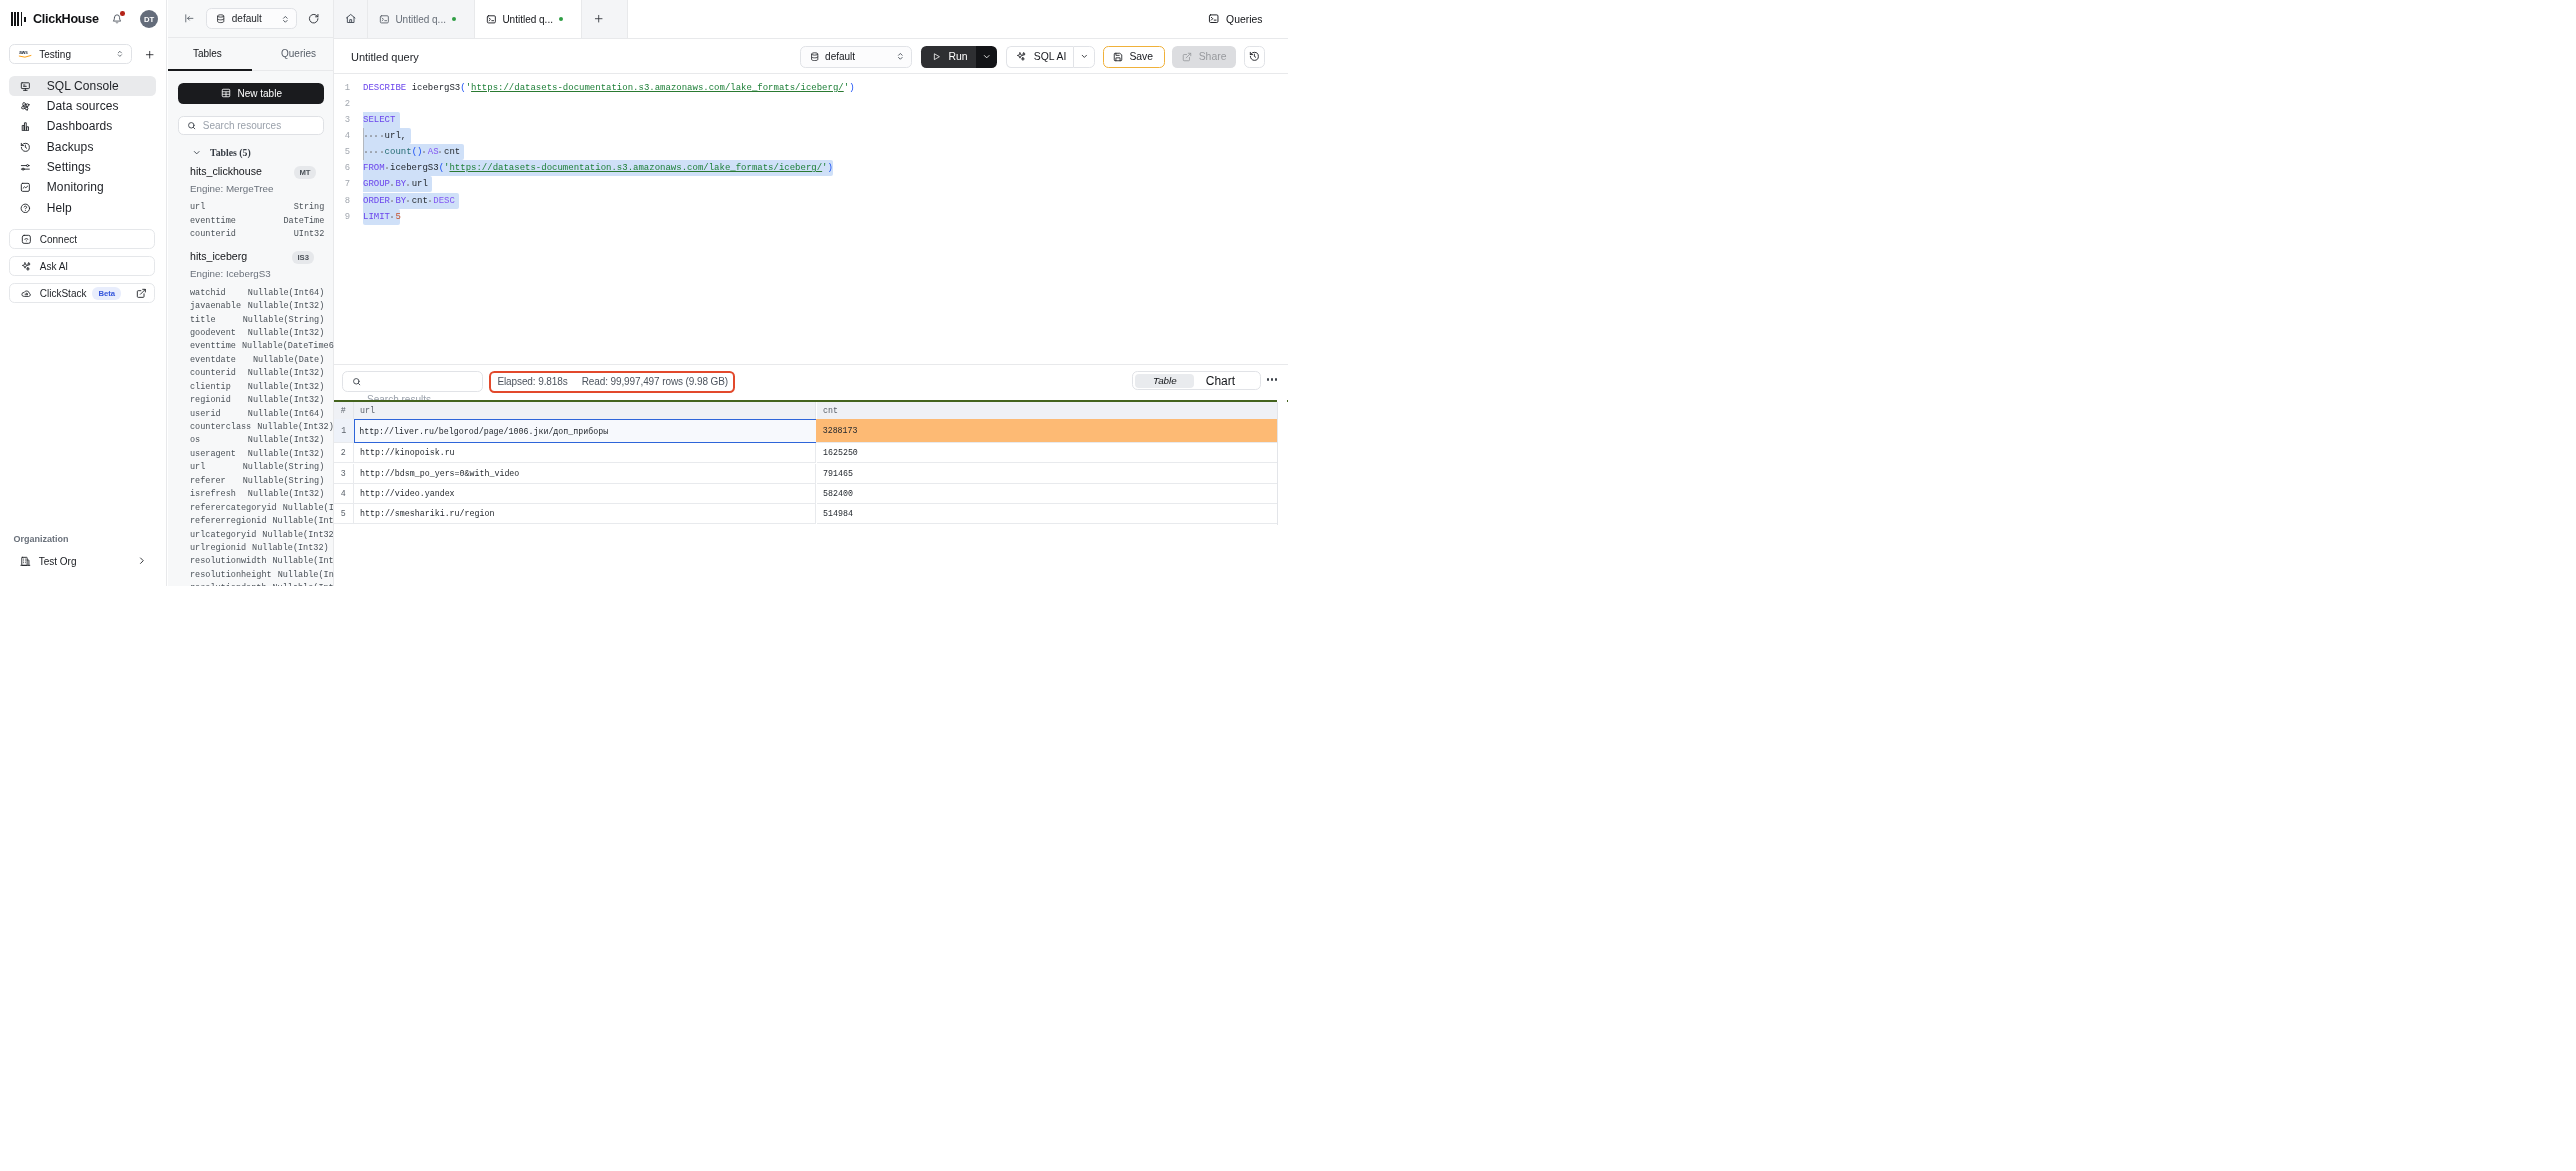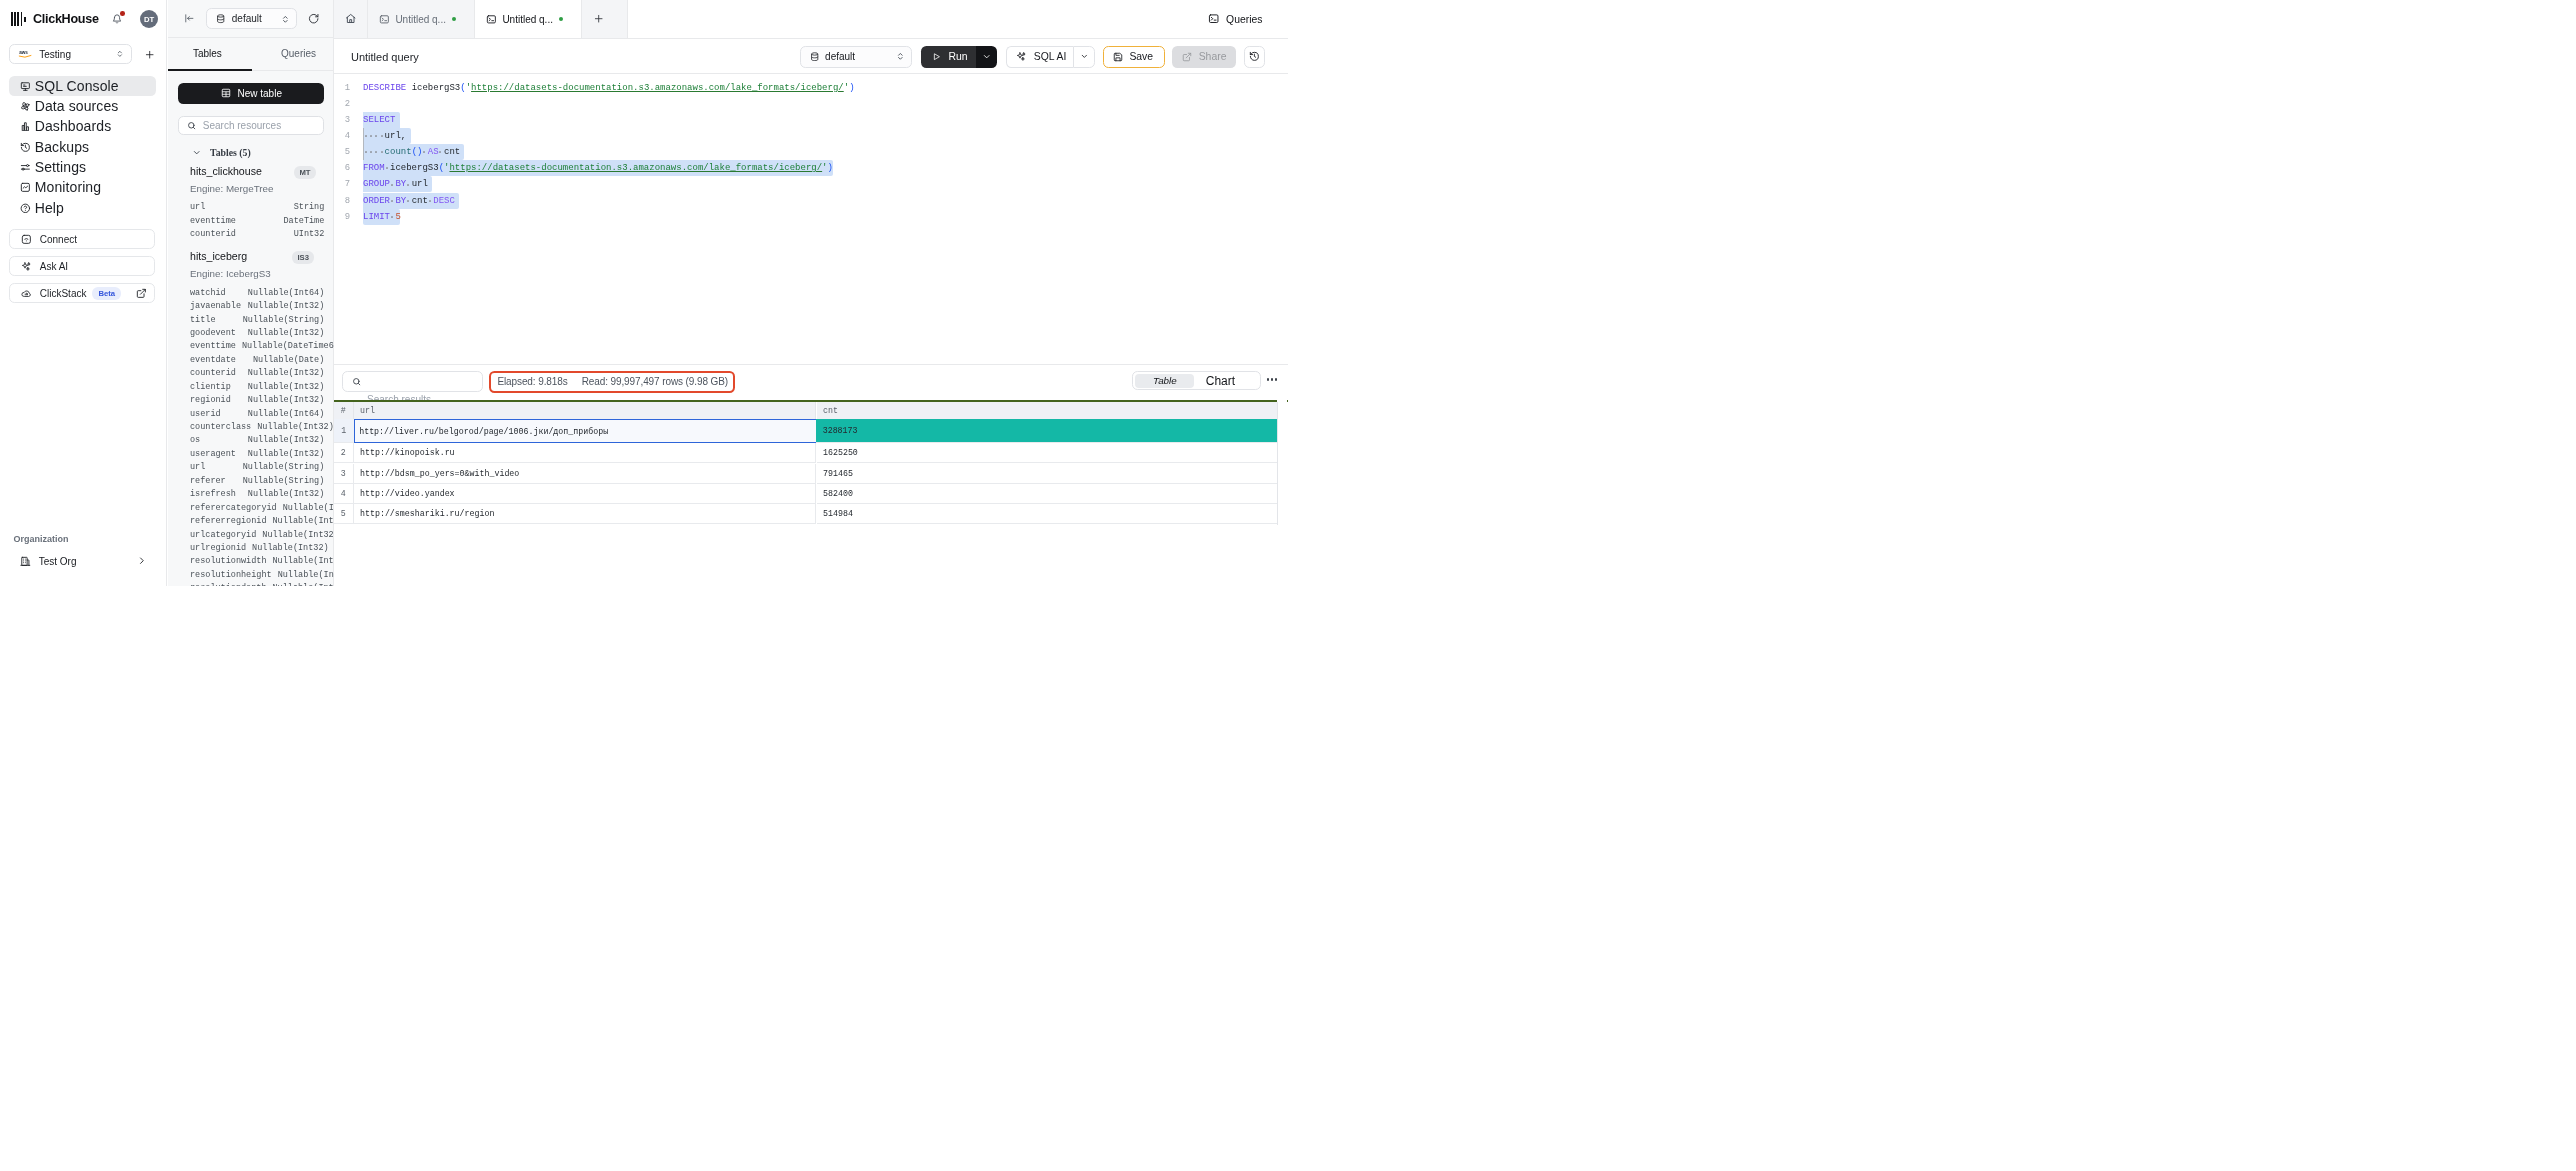--- a/index.html
+++ b/index.html
@@ -4,21 +4,21 @@
 <style>
 * { margin:0; padding:0; box-sizing:border-box; }
 html,body { width:1288px; height:586px; font-family:"Liberation Sans", sans-serif; background:#fff; overflow:hidden; position:relative; color:#16181d; -webkit-font-smoothing:antialiased; }
 .abs { position:absolute; }
 svg { display:block; }
 
 
 #sidebar { position:absolute; left:0; top:0; width:167px; height:586px; background:#fff; border-right:0.7px solid #e8e9eb; }
 .navrow { position:absolute; left:9.4px; width:147px; height:20px; border-radius:5.4px; display:flex; align-items:center; }
 .navrow .ic { width:10.7px; height:10.7px; margin-left:10.7px; flex:none; }
-.navrow .lbl { margin-left:4px; font-size:14px; color:#1c1f24; letter-spacing:0.1px; }
+.navrow .lbl { margin-left:16px; font-size:12px; color:#1c1f24; letter-spacing:0.1px; }
 .navbtn { position:absolute; left:9.4px; width:146px; height:20px; border:0.7px solid #e5e7ea; border-radius:5.4px; background:#fff; display:flex; align-items:center; }
 .navbtn .ic { width:10.7px; height:10.7px; margin-left:10.7px; flex:none; }
 .navbtn .lbl { margin-left:8px; font-size:10px; color:#1c1f24; }
 
 
 #panel2 { position:absolute; left:168px; top:0; width:166px; height:586px; background:#f7f8f9; border-right:0.7px solid #e8e9eb; }
 #p2toolbar { position:absolute; left:0; top:0; width:100%; height:38px; border-bottom:0.7px solid #e8e9eb; }
 #p2tabs { position:absolute; left:0; top:38px; width:100%; height:33px; border-bottom:0.7px solid #e8e9eb; }
 .seltext { font-size:10px; color:#1c1f24; }
 .chip { display:inline-block; background:#e6e8eb; border-radius:6px; font-size:7.7px; font-weight:bold; color:#4c5259; padding:1.7px 5.4px; }
@@ -466,21 +466,21 @@
   <div class="abs" style="left:953px;top:400px;width:1.7px;height:2px;background:#44631d;"></div>
 
   <div id="rtable">
 
     <div class="cell hdr" style="left:0;top:0;width:19.5px;height:17px;justify-content:center;border-right:0.7px solid #e3e5e9;">#</div>
     <div class="cell hdr" style="left:20px;top:0;width:462px;height:17px;padding-left:6px;border-right:0.7px solid #e3e5e9;">url</div>
     <div class="cell hdr" style="left:483px;top:0;width:460px;height:17px;padding-left:6px;">cnt</div>
 
     <div class="cell" style="left:0;top:17px;width:19.5px;height:24px;justify-content:center;background:#eef2f9;color:#5b626b;border-bottom:0.7px solid #e8eaed;">1</div>
     <div class="cell" style="left:19.5px;top:17px;width:463px;height:24px;background:#f7f9fd;border:1.7px solid #2e65d9;padding-left:4.7px;color:#24292f;">http://liver.ru/belgorod/page/1006.jки/доп_приборы</div>
-    <div class="cell" style="left:482px;top:17px;width:461px;height:24px;background:#14b8a6;padding-left:6.7px;color:#24292f;border-bottom:0.7px solid #e8eaed;">3288173</div>
+    <div class="cell" style="left:482px;top:17px;width:461px;height:24px;background:#fdba74;padding-left:6.7px;color:#24292f;border-bottom:0.7px solid #e8eaed;">3288173</div>
 
     <div class="cell" style="left:0;top:41px;width:19.5px;height:20.3px;justify-content:center;color:#5b626b;border-right:0.7px solid #e8eaed;border-bottom:0.7px solid #e8eaed;">2</div>
     <div class="cell" style="left:20px;top:41px;width:462px;height:20.3px;padding-left:6px;color:#24292f;border-right:0.7px solid #e8eaed;border-bottom:0.7px solid #e8eaed;">http://kinopoisk.ru</div>
     <div class="cell" style="left:483px;top:41px;width:460px;height:20.3px;padding-left:6px;color:#24292f;border-bottom:0.7px solid #e8eaed;">1625250</div>
     <div class="cell" style="left:0;top:62px;width:19.5px;height:20.3px;justify-content:center;color:#5b626b;border-right:0.7px solid #e8eaed;border-bottom:0.7px solid #e8eaed;">3</div>
     <div class="cell" style="left:20px;top:62px;width:462px;height:20.3px;padding-left:6px;color:#24292f;border-right:0.7px solid #e8eaed;border-bottom:0.7px solid #e8eaed;">http://bdsm_po_yers=0&amp;with_video</div>
     <div class="cell" style="left:483px;top:62px;width:460px;height:20.3px;padding-left:6px;color:#24292f;border-bottom:0.7px solid #e8eaed;">791465</div>
     <div class="cell" style="left:0;top:82px;width:19.5px;height:20.3px;justify-content:center;color:#5b626b;border-right:0.7px solid #e8eaed;border-bottom:0.7px solid #e8eaed;">4</div>
     <div class="cell" style="left:20px;top:82px;width:462px;height:20.3px;padding-left:6px;color:#24292f;border-right:0.7px solid #e8eaed;border-bottom:0.7px solid #e8eaed;">http://video.yandex</div>
     <div class="cell" style="left:483px;top:82px;width:460px;height:20.3px;padding-left:6px;color:#24292f;border-bottom:0.7px solid #e8eaed;">582400</div>

